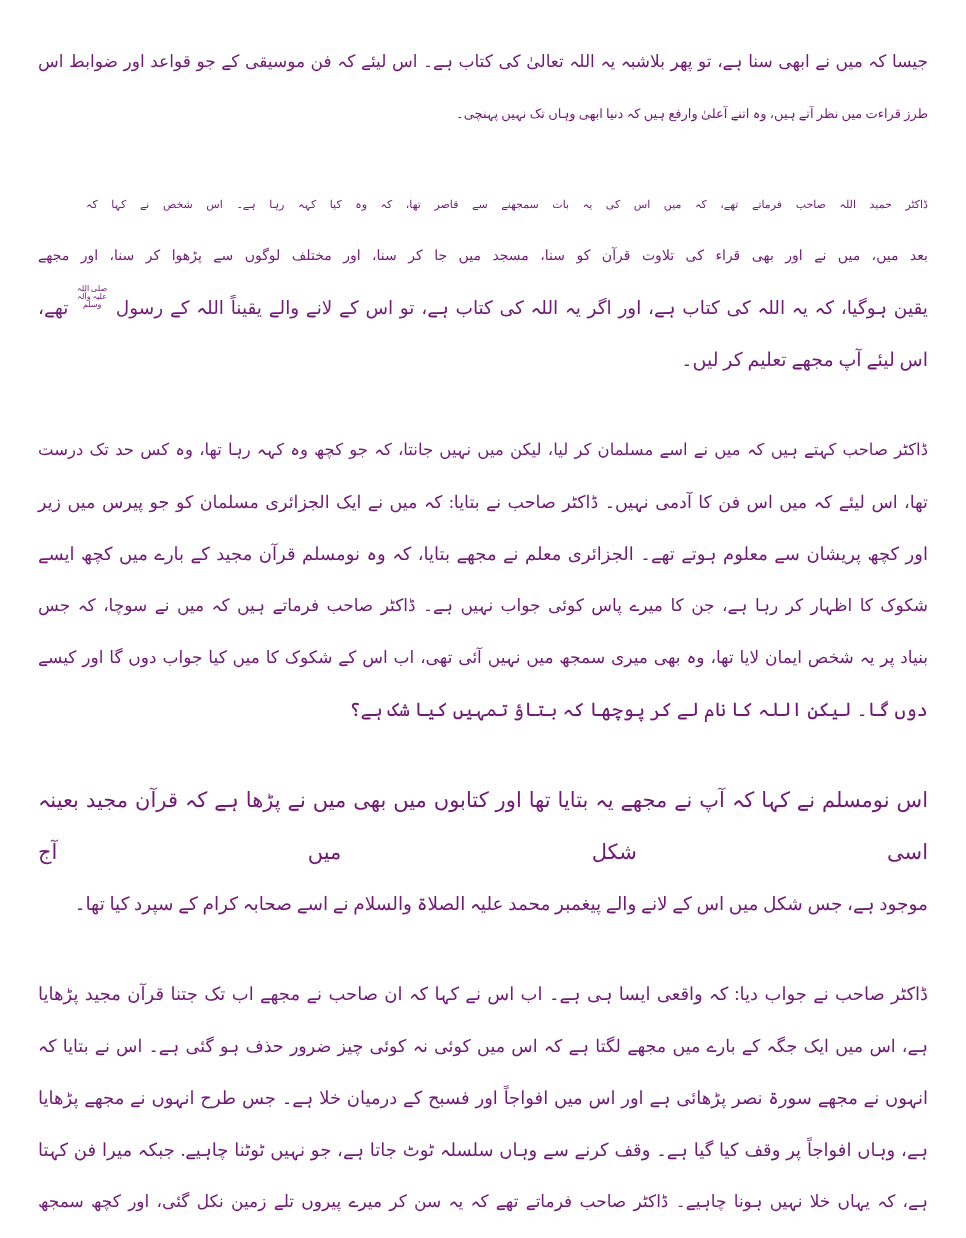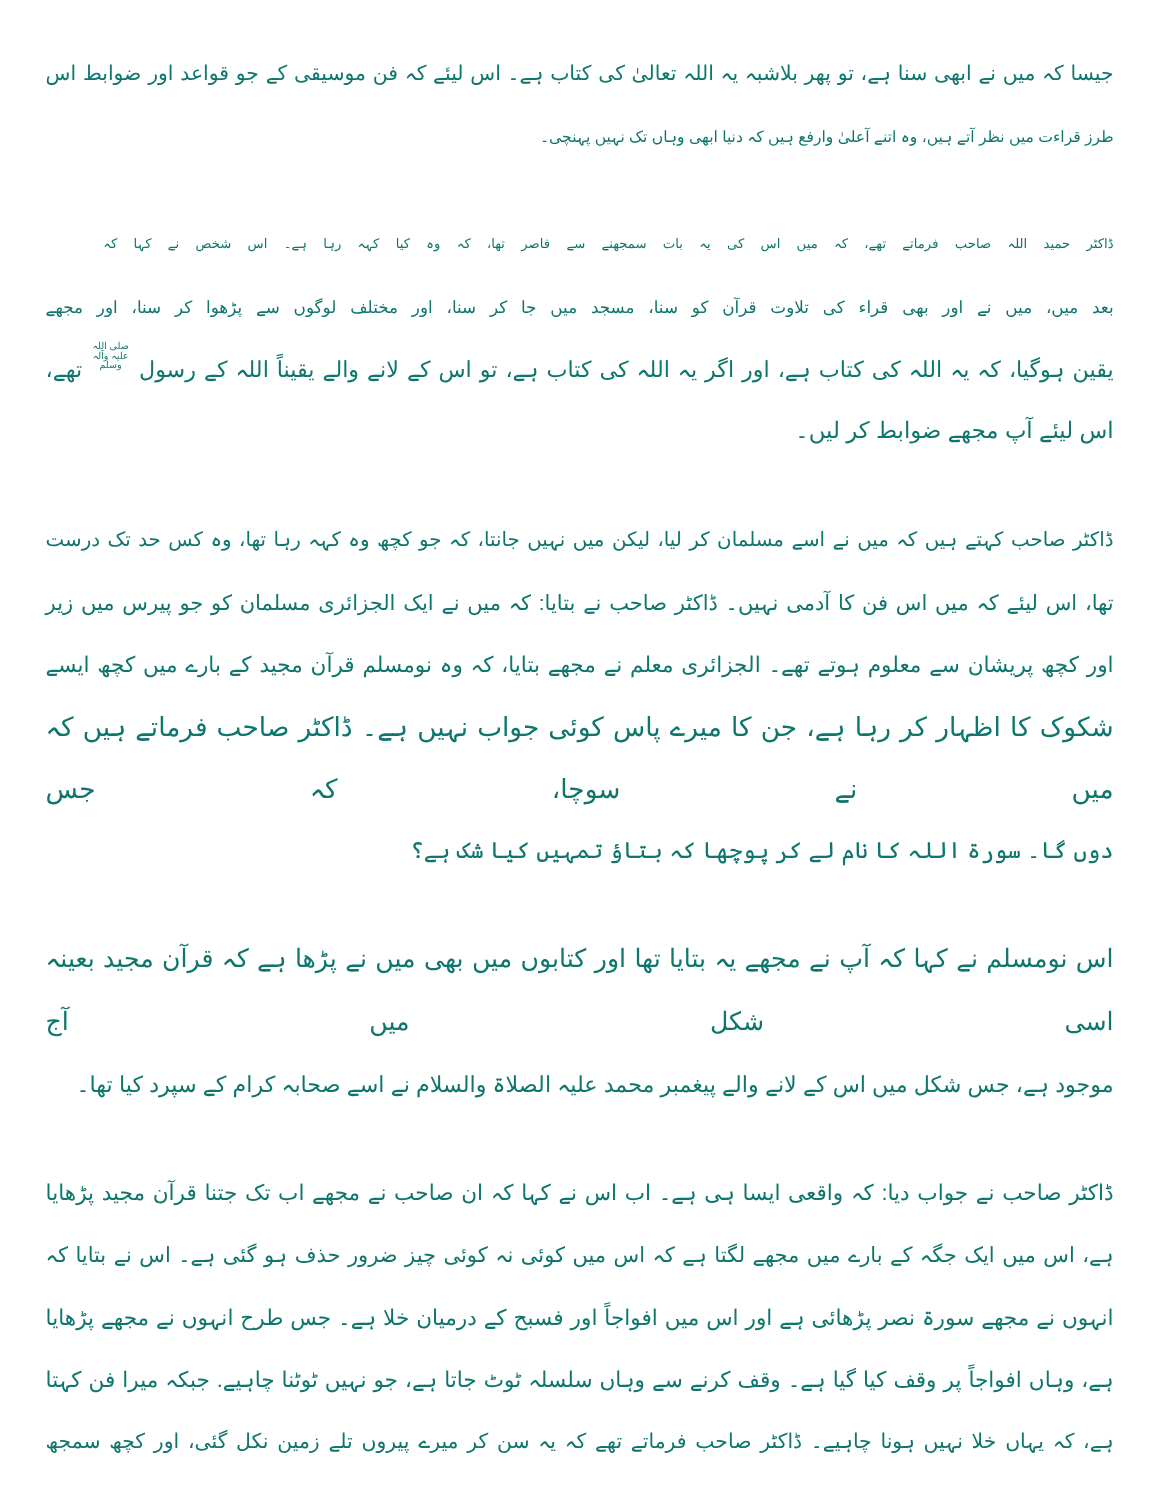--- a/index.html
+++ b/index.html
@@ -12,22 +12,22 @@
       height: 1238px;
       overflow: hidden;
     }
     .page {
       position: relative;
       width: 966px;
       height: 1238px;
       box-sizing: border-box;
       padding: 36px 38px 0 38px;
       direction: rtl;
-      font-family: Liberation Sans, sans-serif;
-      color: #0f766e;
+      font-family: Liberation Serif, serif;
+      color: #701a75;
       background: #ffffff;
     }
     .para {
       margin: 0 0 38px 0;
     }
     .line {
       display: block;
       line-height: 52px;
       font-size: 19px;
       text-align: justify;
@@ -56,29 +56,30 @@
 
   <div class="para">
     <div class="line" style="font-size: 17px;">جیسا کہ میں نے ابھی سنا ہے، تو پھر بلاشبہ یہ اللہ تعالیٰ کی کتاب ہے۔ اس لیئے کہ فن موسیقی کے جو قواعد اور ضوابط اس</div>
     <div class="line last" style="font-size: 13px;">طرز قراءت میں نظر آتے ہیں، وہ اتنے آعلیٰ وارفع ہیں کہ دنیا ابھی وہاں تک نہیں پہنچی۔</div>
   </div>
 
   <div class="para">
     <div class="line" style="font-size: 11px; margin-left: 48px;">ڈاکٹر حمید اللہ صاحب فرماتے تھے، کہ میں اس کی یہ بات سمجھنے سے قاصر تھا، کہ وہ کیا کہہ رہا ہے۔ اس شخص نے کہا کہ</div>
     <div class="line" style="font-size: 14px;">بعد میں، میں نے اور بھی قراء کی تلاوت قرآن کو سنا، مسجد میں جا کر سنا، اور مختلف لوگوں سے پڑھوا کر سنا، اور مجھے</div>
     <div class="line" style="font-size: 18.5px;"><span>یقین ہوگیا، کہ یہ اللہ کی کتاب ہے، اور اگر یہ اللہ کی کتاب ہے، تو اس کے لانے والے یقیناً اللہ کے رسول</span> <span class="honorific">صلی اللہ علیہ وآلہ وسلم</span> <span>تھے،</span></div>
-    <div class="line last" style="font-size: 19px;">اس لیئے آپ مجھے ضوابط کر لیں۔</div>
+    <div class="line last" style="font-size: 19px;">اس لیئے آپ مجھے تعلیم کر لیں۔</div>
   </div>
 
   <div class="para">
     <div class="line" style="font-size: 16.5px;">ڈاکٹر صاحب کہتے ہیں کہ میں نے اسے مسلمان کر لیا، لیکن میں نہیں جانتا، کہ جو کچھ وہ کہہ رہا تھا، وہ کس حد تک درست</div>
     <div class="line" style="font-size: 17.5px;">تھا، اس لیئے کہ میں اس فن کا آدمی نہیں۔ ڈاکٹر صاحب نے بتایا: کہ میں نے ایک الجزائری مسلمان کو جو پیرس میں زیر</div>
     <div class="line" style="font-size: 18px;">اور کچھ پریشان سے معلوم ہوتے تھے۔ الجزائری معلم نے مجھے بتایا، کہ وہ نومسلم قرآن مجید کے بارے میں کچھ ایسے</div>
-    <div class="line" style="font-size: 22px;">شکوک کا اظہار کر رہا ہے، جن کا میرے پاس کوئی جواب نہیں ہے۔ ڈاکٹر صاحب فرماتے ہیں کہ میں نے سوچا، کہ جس</div>
-    <div class="line last" style="font-size: 19px;">دوں گا۔ سورۃ اللہ کا نام لے کر پوچھا کہ بتاؤ تمہیں کیا شک ہے؟</div>
+    <div class="line" style="font-size: 17px;">شکوک کا اظہار کر رہا ہے، جن کا میرے پاس کوئی جواب نہیں ہے۔ ڈاکٹر صاحب فرماتے ہیں کہ میں نے سوچا، کہ جس</div>
+    <div class="line" style="font-size: 17px;">بنیاد پر یہ شخص ایمان لایا تھا، وہ بھی میری سمجھ میں نہیں آئی تھی، اب اس کے شکوک کا میں کیا جواب دوں گا اور کیسے</div>
+    <div class="line last" style="font-size: 19px;">دوں گا۔ لیکن اللہ کا نام لے کر پوچھا کہ بتاؤ تمہیں کیا شک ہے؟</div>
   </div>
 
   <div class="para">
     <div class="line" style="font-size: 21px;">اس نومسلم نے کہا کہ آپ نے مجھے یہ بتایا تھا اور کتابوں میں بھی میں نے پڑھا ہے کہ قرآن مجید بعینہ اسی شکل میں آج</div>
     <div class="line last" style="font-size: 18.5px;">موجود ہے، جس شکل میں اس کے لانے والے پیغمبر محمد علیہ الصلاۃ والسلام نے اسے صحابہ کرام کے سپرد کیا تھا۔</div>
   </div>
 
   <div class="para">
     <div class="line" style="font-size: 18px;">ڈاکٹر صاحب نے جواب دیا: کہ واقعی ایسا ہی ہے۔ اب اس نے کہا کہ ان صاحب نے مجھے اب تک جتنا قرآن مجید پڑھایا</div>
     <div class="line" style="font-size: 17.5px;">ہے، اس میں ایک جگہ کے بارے میں مجھے لگتا ہے کہ اس میں کوئی نہ کوئی چیز ضرور حذف ہو گئی ہے۔ اس نے بتایا کہ</div>

